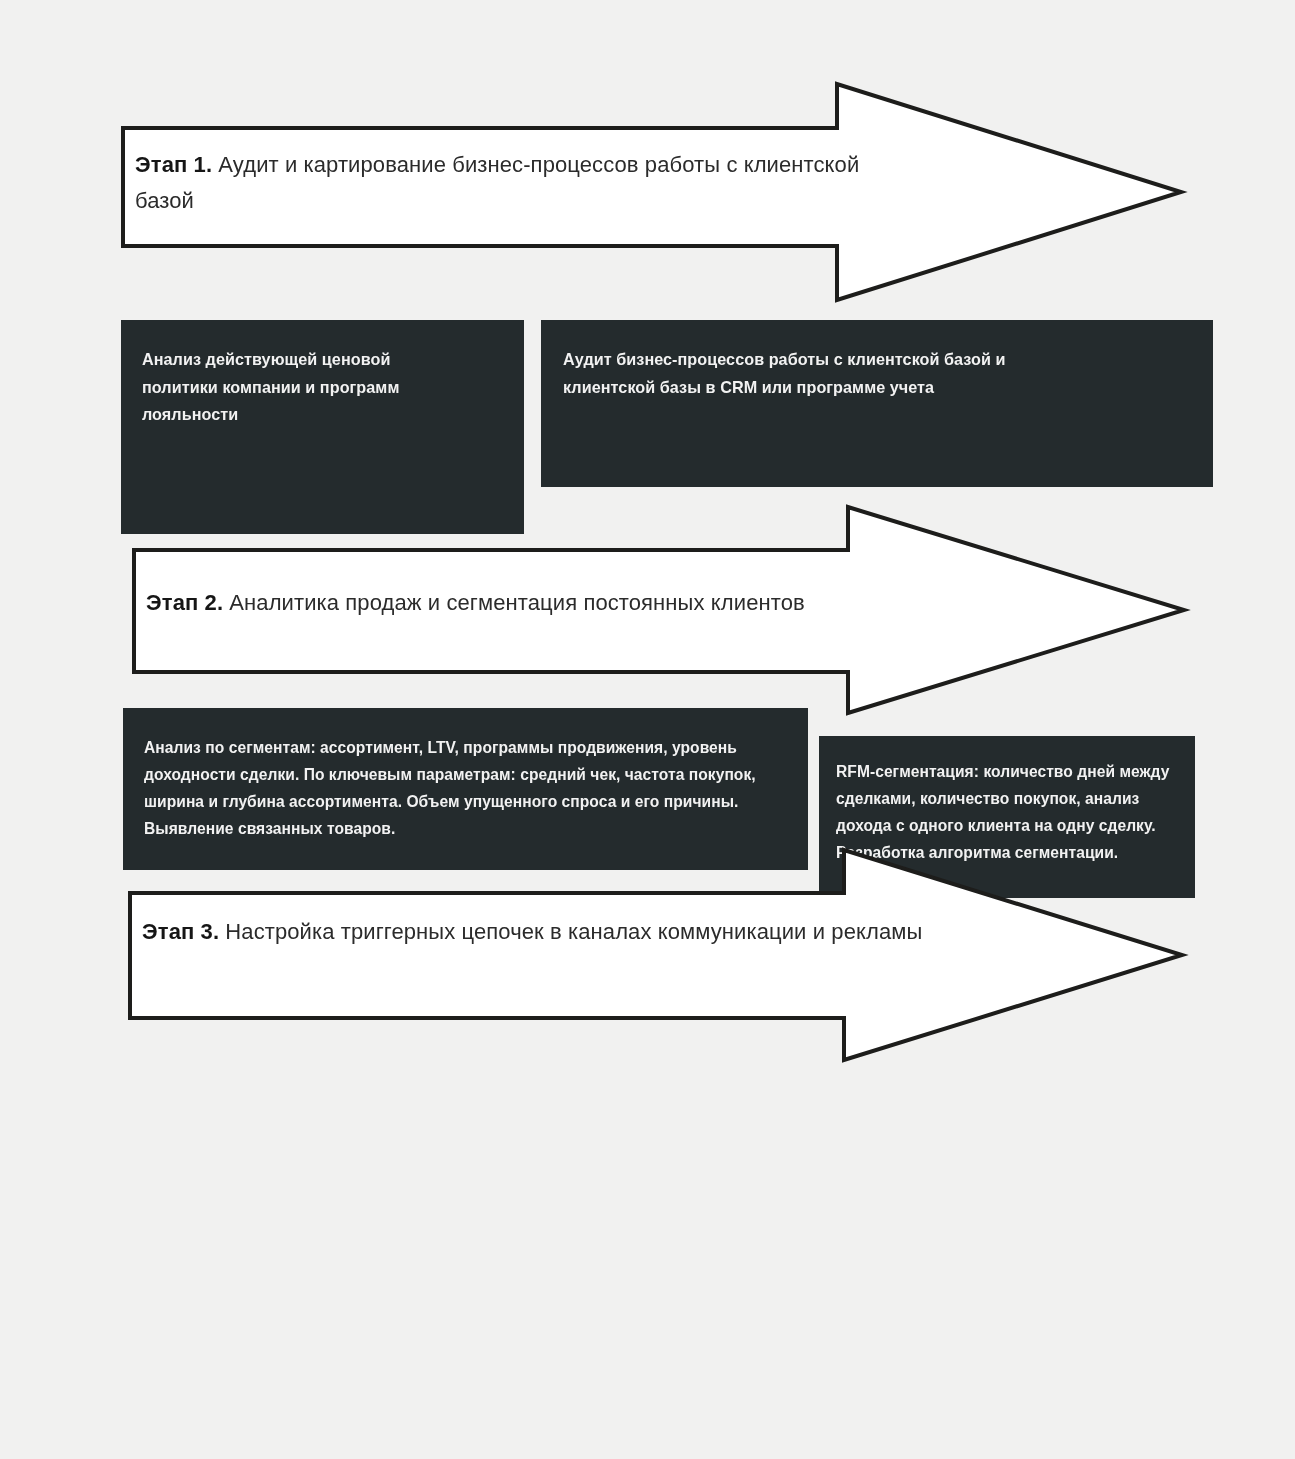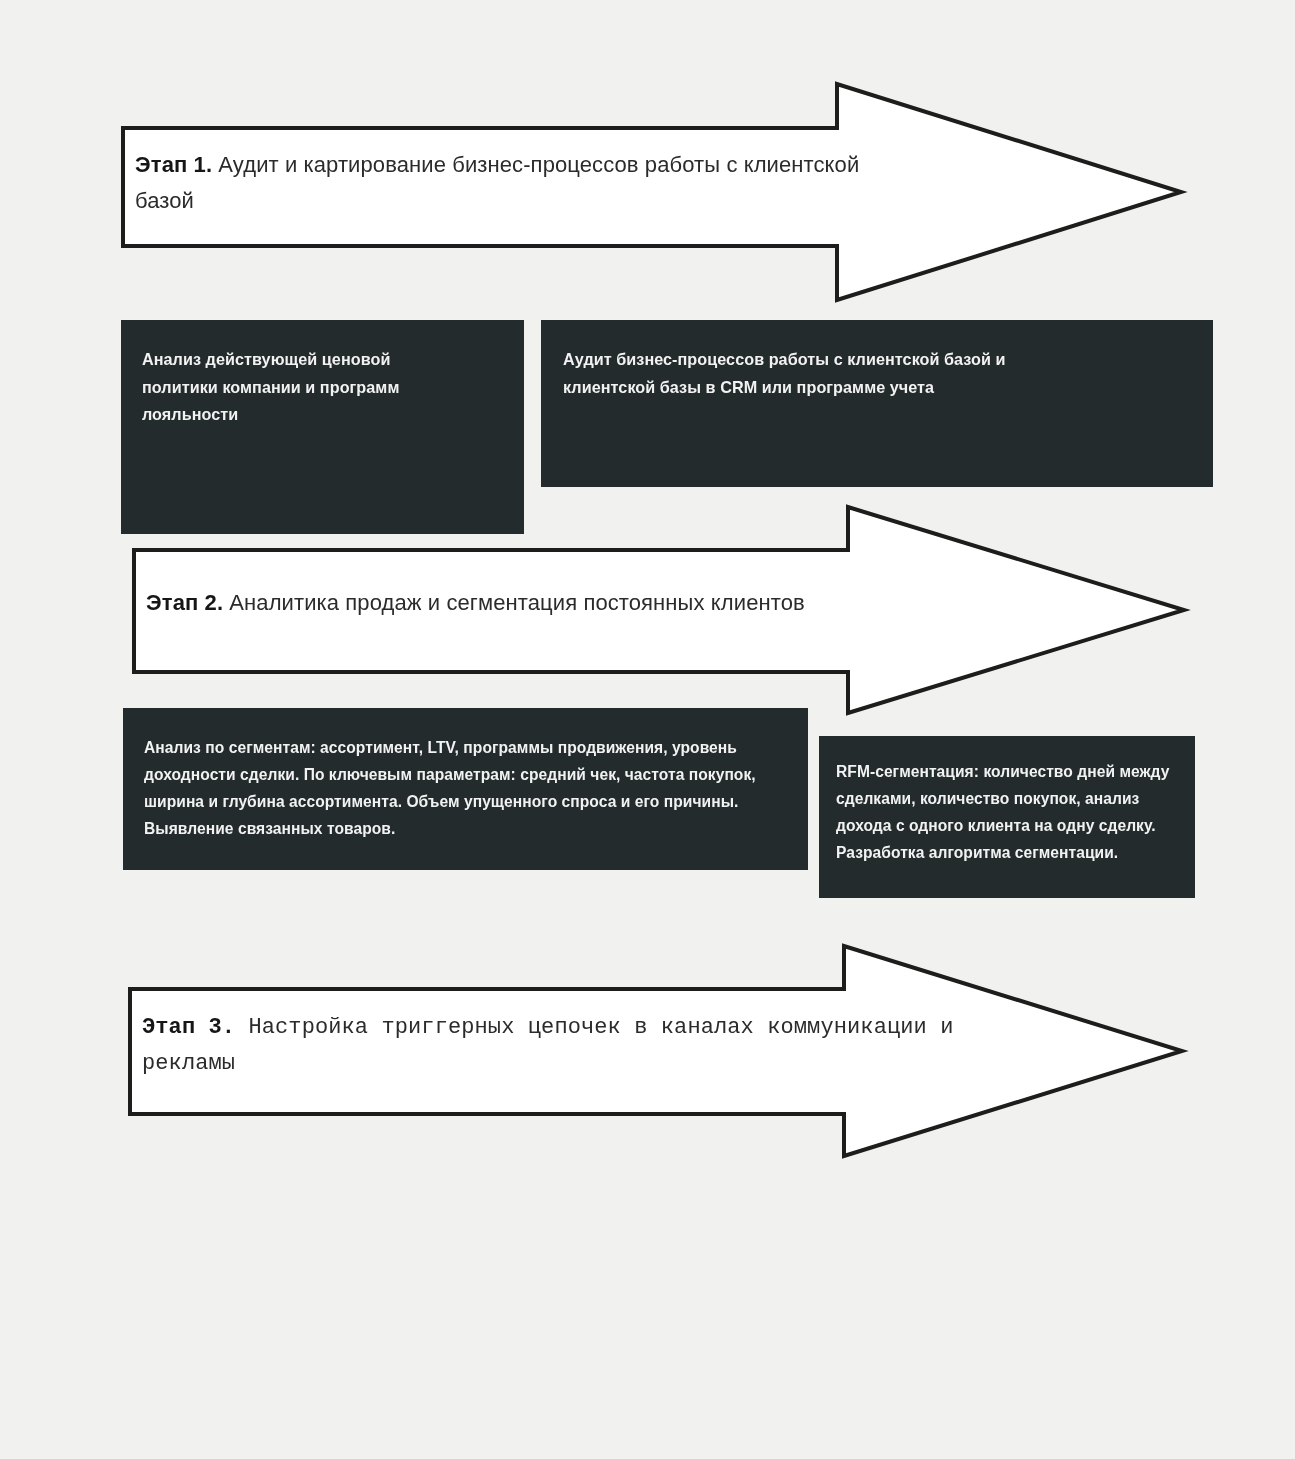--- a/index.html
+++ b/index.html
@@ -101,21 +101,21 @@
   </div>
 
   <div class="dbox" style="left:123px; top:708px; width:685px; height:162px;">
     <div class="dbox-text sm bld" style="left:21px; top:27px; width:650px;">Анализ по сегментам: ассортимент, LTV, программы продвижения, уровень доходности сделки. По ключевым параметрам: средний чек, частота покупок, ширина и глубина ассортимента. Объем упущенного спроса и его причины. Выявление связанных товаров.</div>
   </div>
 
   <div class="dbox" style="left:819px; top:736px; width:376px; height:162px;padding-left:32px;">
     <div class="dbox-text sm bld" style="left:17px; top:23px; width:340px;">RFM-сегментация: количество дней между сделками, количество покупок, анализ дохода с одного клиента на одну сделку. Разработка алгоритма сегментации.</div>
   </div>
 
-  <div class="arrow" style="left:128px; top:944px; width:1056px; height:214px;font-family:Liberation Mono, monospace;">
+  <div class="arrow" style="left:128px; top:848px; width:1056px; height:214px;">
     <svg width="1056" height="214" viewBox="0 0 1056 214">
       <polygon class="arrow-shape" points="2,45 716,45 716,2 1054,107 716,212 716,170 2,170"></polygon>
     </svg>
     <div class="arrow-text" style="left:14px; top:66px; width:890px;">
       <b>Этап 3.</b><span> Настройка триггерных цепочек в каналах коммуникации и рекламы</span>
     </div>
   </div>
 
 
 </div>

